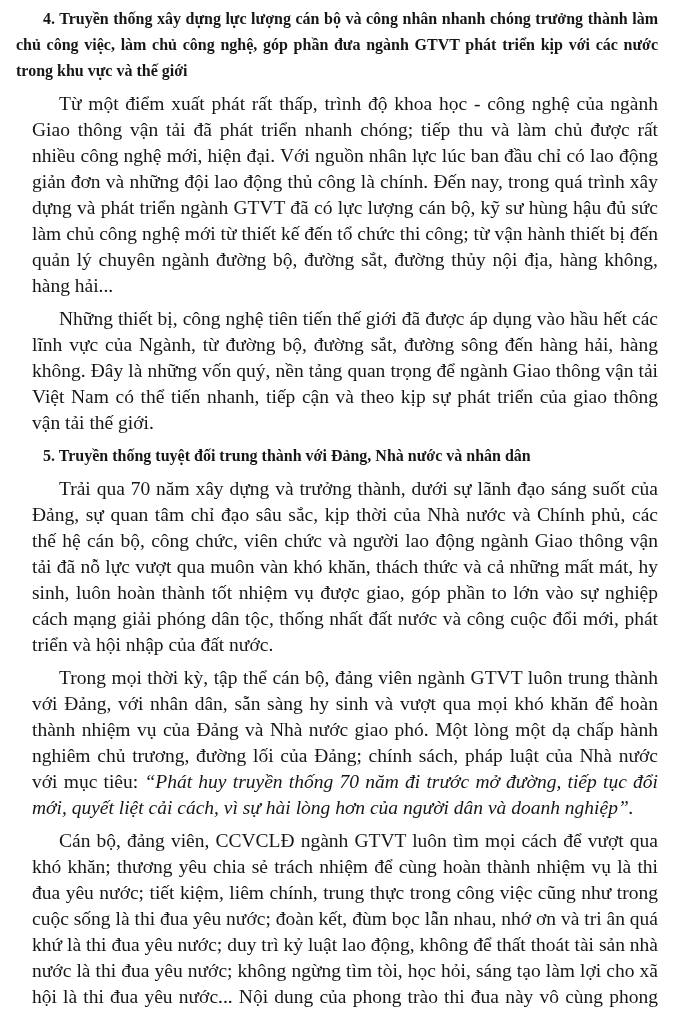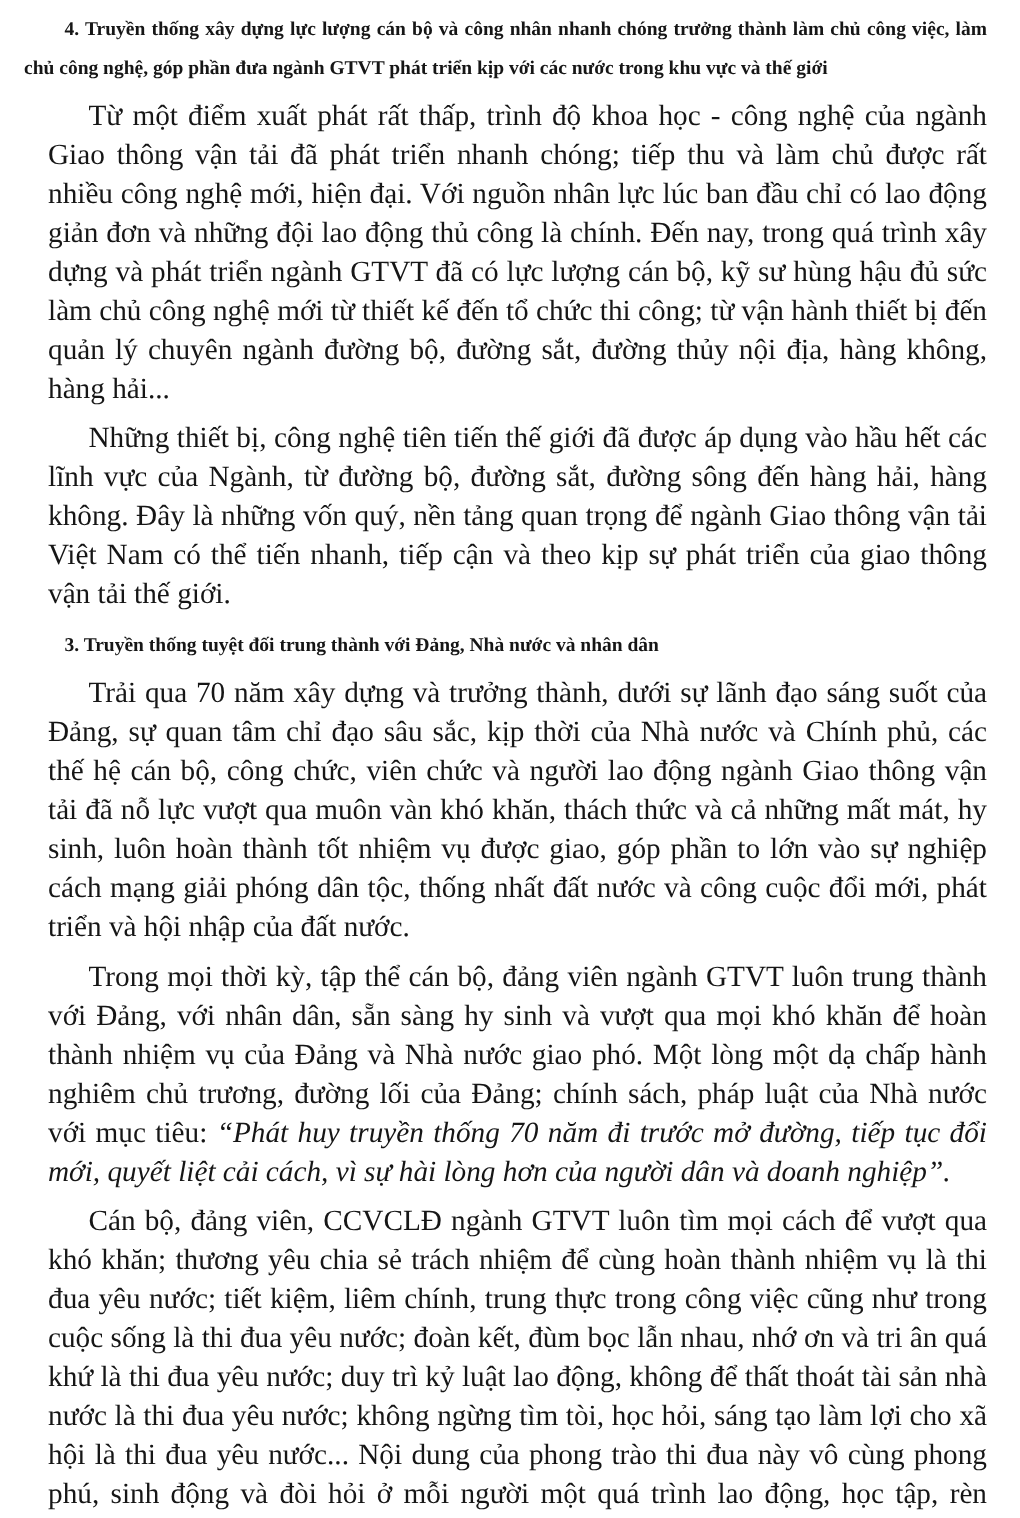--- a/index.html
+++ b/index.html
@@ -16,21 +16,21 @@
     background: #ffffff;
     color: #161616;
     font-family: "Liberation Serif", "DejaVu Serif", serif;
     font-size: 19.5px;
     line-height: 26px;
     text-align: justify;
     overflow: hidden;
   }
   .heading {
     font-weight: bold;
-    font-size: 13px;
+    font-size: 16px;
     line-height: 26px;
     margin: 4px 0 7px 0;
     text-indent: 27px;
   }
   .heading.first {
     margin-top: 0;
   }
   .para {
     margin: 0 0 7px 16px;
     text-indent: 27px;
@@ -43,21 +43,21 @@
 <body>
 
 <div class="page">
 
   <h2 class="heading first">4. Truyền thống xây dựng lực lượng cán bộ và công nhân nhanh chóng trưởng thành làm chủ công việc, làm chủ công nghệ, góp phần đưa ngành GTVT phát triển kịp với các nước trong khu vực và thế giới</h2>
 
   <p class="para">Từ một điểm xuất phát rất thấp, trình độ khoa học - công nghệ của ngành Giao thông vận tải đã phát triển nhanh chóng; tiếp thu và làm chủ được rất nhiều công nghệ mới, hiện đại. Với nguồn nhân lực lúc ban đầu chỉ có lao động giản đơn và những đội lao động thủ công là chính. Đến nay, trong quá trình xây dựng và phát triển ngành GTVT đã có lực lượng cán bộ, kỹ sư hùng hậu đủ sức làm chủ công nghệ mới từ thiết kế đến tổ chức thi công; từ vận hành thiết bị đến quản lý chuyên ngành đường bộ, đường sắt, đường thủy nội địa, hàng không, hàng hải...</p>
 
   <p class="para">Những thiết bị, công nghệ tiên tiến thế giới đã được áp dụng vào hầu hết các lĩnh vực của Ngành, từ đường bộ, đường sắt, đường sông đến hàng hải, hàng không. Đây là những vốn quý, nền tảng quan trọng để ngành Giao thông vận tải Việt Nam có thể tiến nhanh, tiếp cận và theo kịp sự phát triển của giao thông vận tải thế giới.</p>
 
-  <h2 class="heading">3. Truyền thống tuyệt đối trung thành với Đảng, Nhà nước và nhân dân</h2>
+  <h2 class="heading">5. Truyền thống tuyệt đối trung thành với Đảng, Nhà nước và nhân dân</h2>
 
   <p class="para">Trải qua 70 năm xây dựng và trưởng thành, dưới sự lãnh đạo sáng suốt của Đảng, sự quan tâm chỉ đạo sâu sắc, kịp thời của Nhà nước và Chính phủ, các thế hệ cán bộ, công chức, viên chức và người lao động ngành Giao thông vận tải đã nỗ lực vượt qua muôn vàn khó khăn, thách thức và cả những mất mát, hy sinh, luôn hoàn thành tốt nhiệm vụ được giao, góp phần to lớn vào sự nghiệp cách mạng giải phóng dân tộc, thống nhất đất nước và công cuộc đổi mới, phát triển và hội nhập của đất nước.</p>
 
   <p class="para"><span>Trong mọi thời kỳ, tập thể cán bộ, đảng viên ngành GTVT luôn trung thành với Đảng, với nhân dân, sẵn sàng hy sinh và vượt qua mọi khó khăn để hoàn thành nhiệm vụ của Đảng và Nhà nước giao phó. Một lòng một dạ chấp hành nghiêm chủ trương, đường lối của Đảng; chính sách, pháp luật của Nhà nước với mục tiêu: </span><em>“Phát huy truyền thống 70 năm đi trước mở đường, tiếp tục đổi mới, quyết liệt cải cách, vì sự hài lòng hơn của người dân và doanh nghiệp”.</em></p>
 
   <p class="para">Cán bộ, đảng viên, CCVCLĐ ngành GTVT luôn tìm mọi cách để vượt qua khó khăn; thương yêu chia sẻ trách nhiệm để cùng hoàn thành nhiệm vụ là thi đua yêu nước; tiết kiệm, liêm chính, trung thực trong công việc cũng như trong cuộc sống là thi đua yêu nước; đoàn kết, đùm bọc lẫn nhau, nhớ ơn và tri ân quá khứ là thi đua yêu nước; duy trì kỷ luật lao động, không để thất thoát tài sản nhà nước là thi đua yêu nước; không ngừng tìm tòi, học hỏi, sáng tạo làm lợi cho xã hội là thi đua yêu nước... Nội dung của phong trào thi đua này vô cùng phong phú, sinh động và đòi hỏi ở mỗi người một quá trình lao động, học tập, rèn luyện, tu dưỡng không ngừng, phấn đấu hy sinh không ngừng, suốt cả cuộc đời.</p>
 
 </div>
 
 </body></html>

